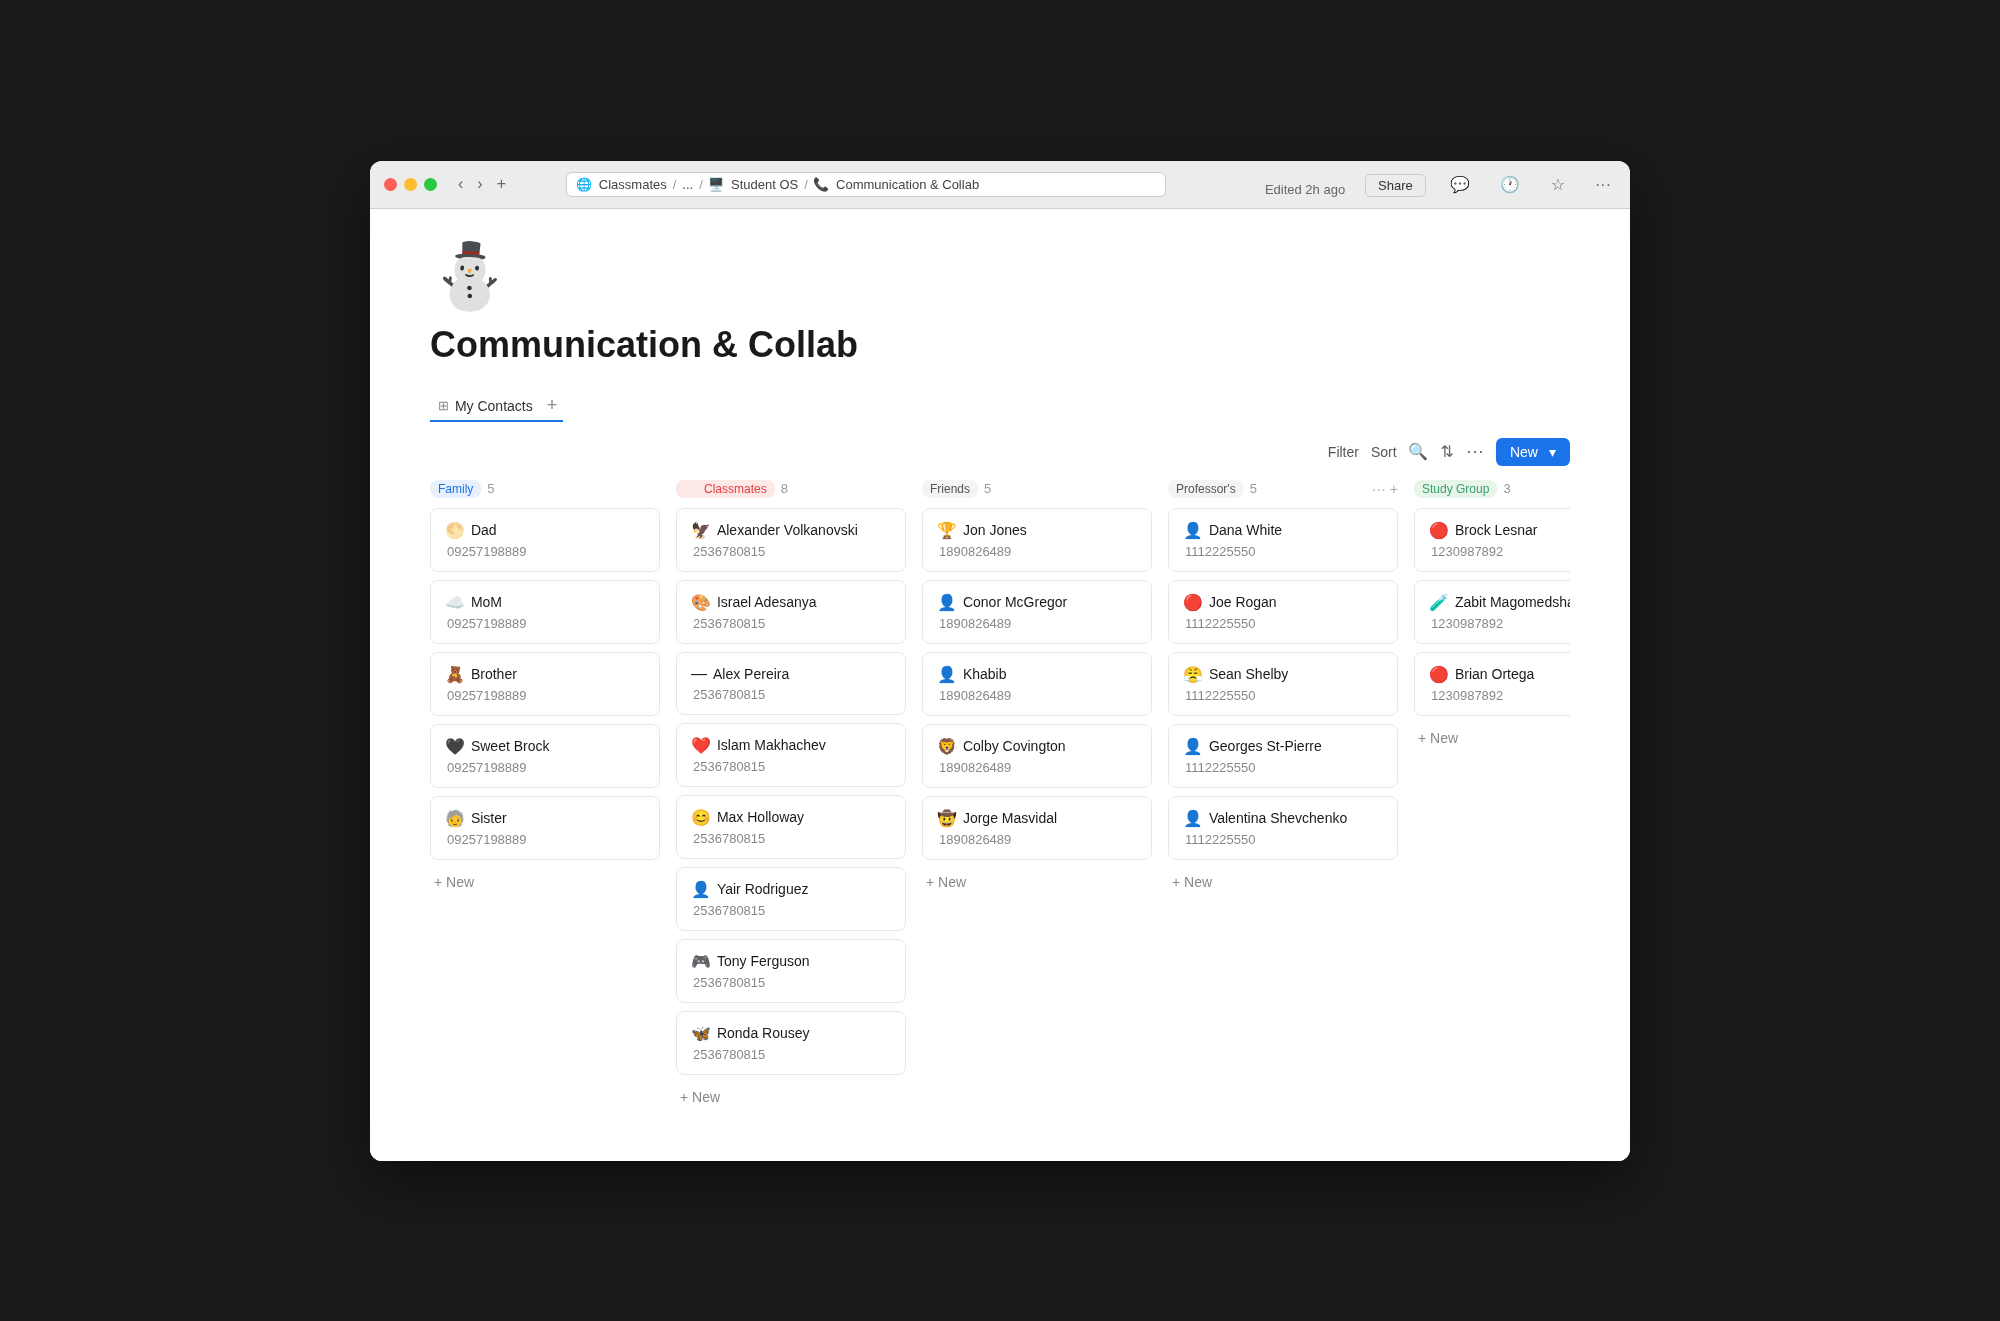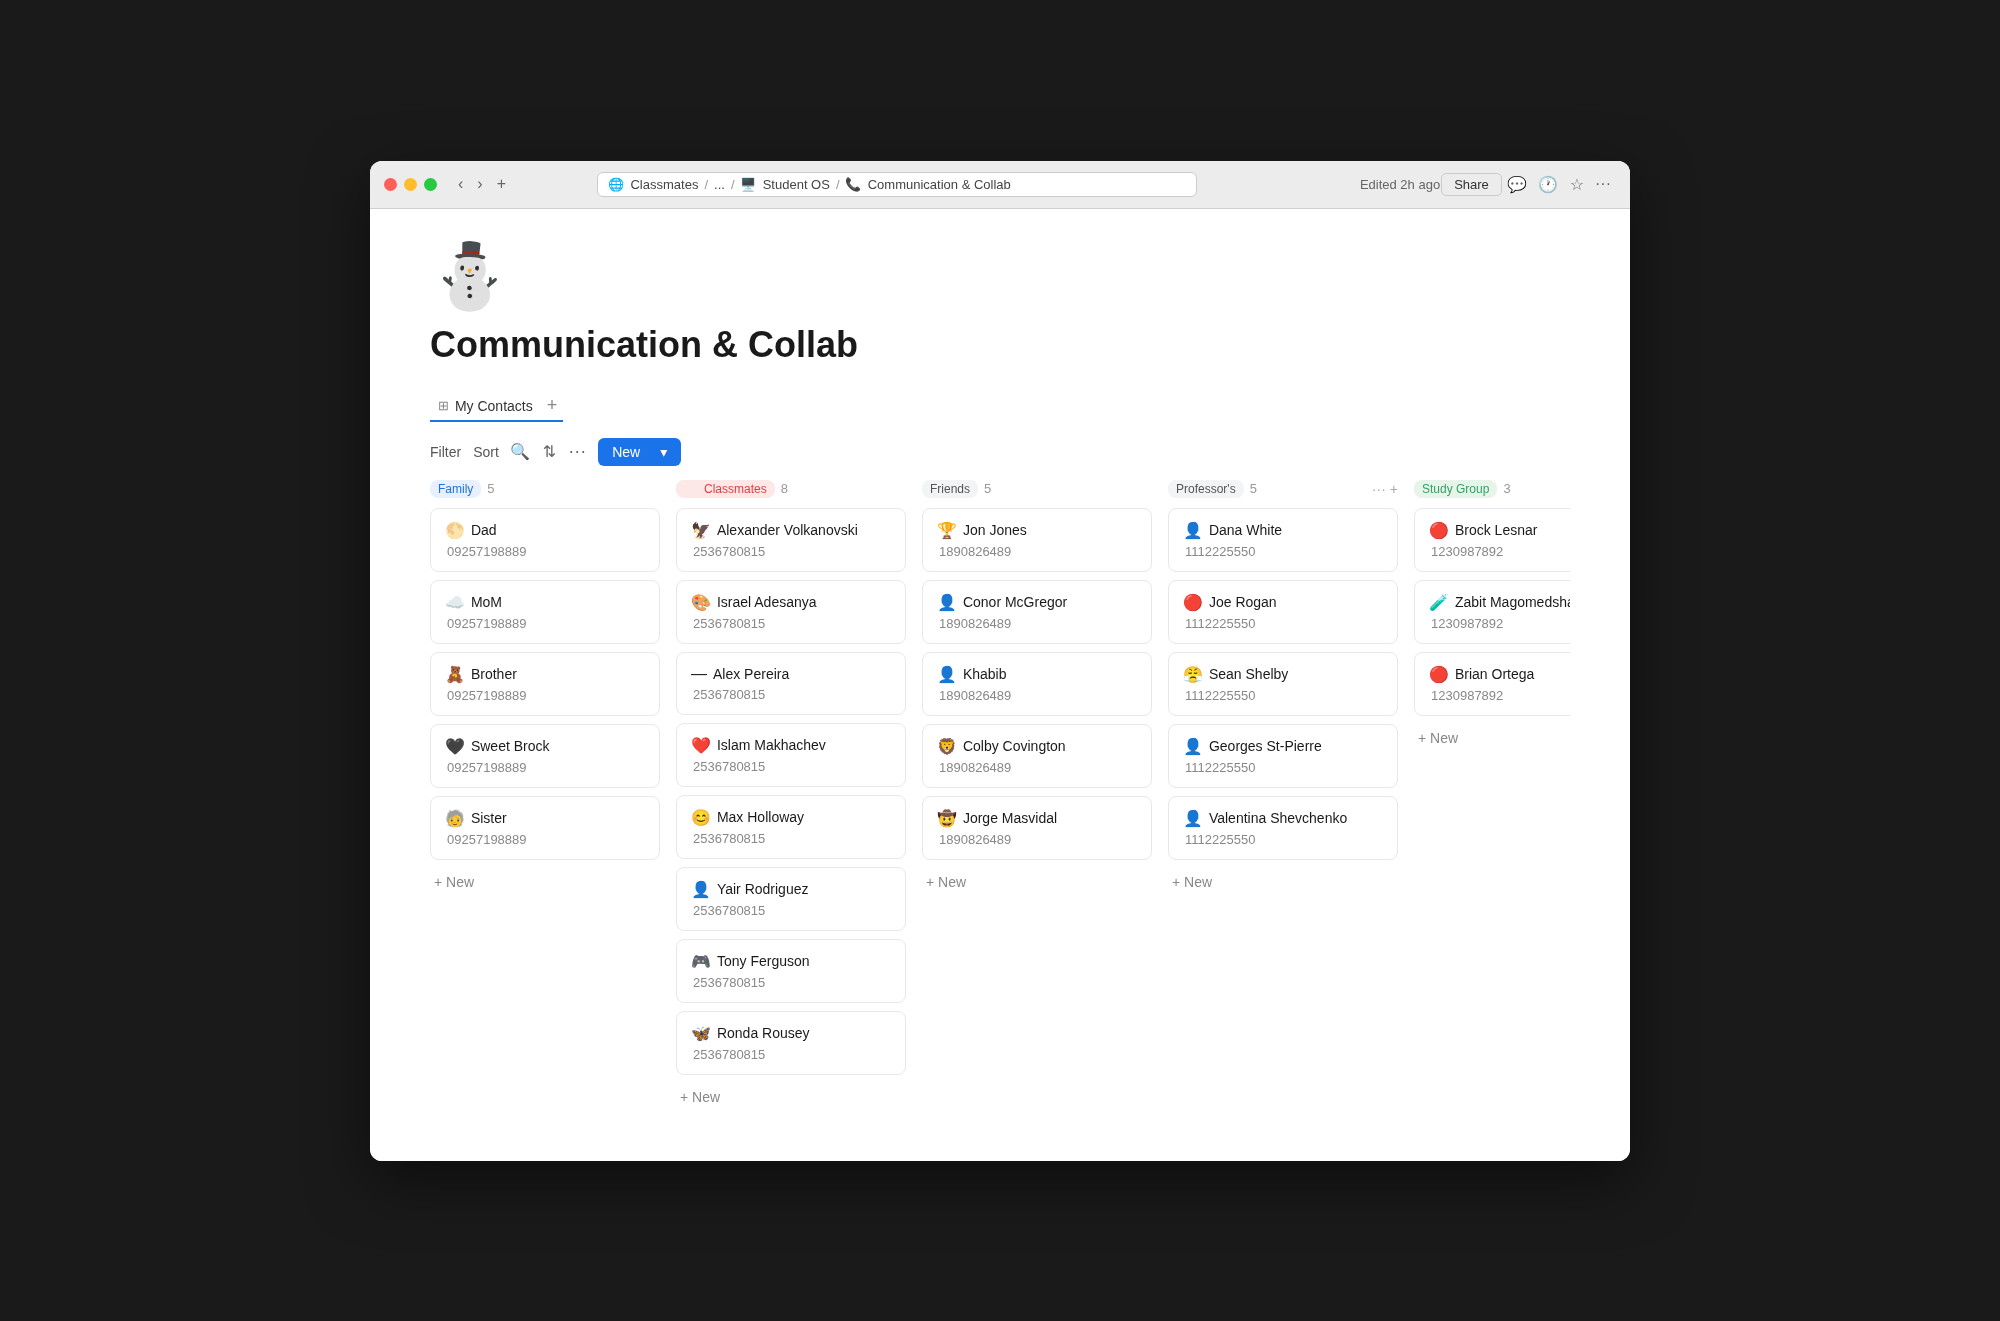--- a/index.html
+++ b/index.html
@@ -68,22 +68,22 @@
       font-size: 13px;
       color: #444;
       gap: 6px;
       max-width: 600px;
       margin: 0 auto;
     }
     .breadcrumb-sep { color: #999; }
     .title-bar-right {
       margin-left: auto;
       display: flex;
-      align-items: center;
-      gap: 1px;
+      align-items: flex-end;
+      gap: 20px;
       font-size: 13px;
       color: #666;
     }
     .title-bar-icon-btn {
       background: none;
       border: none;
       cursor: pointer;
       color: #666;
       font-size: 16px;
       padding: 3px 5px;
@@ -139,20 +139,21 @@
       border: none;
       cursor: pointer;
       color: #888;
       font-size: 18px;
       padding: 0 6px;
     }
     
     .filter-bar {
       display: flex;
       align-items: center;
+      justify-content: flex-end;
       gap: 12px;
       margin-bottom: 14px;
     }
     .filter-btn, .sort-btn {
       background: none;
       border: none;
       cursor: pointer;
       font-size: 14px;
       color: #555;
     }
@@ -174,21 +175,21 @@
       background: #1a73e8;
       color: #fff;
       border: none;
       border-radius: 6px;
       padding: 6px 14px;
       font-size: 14px;
       font-weight: 500;
       cursor: pointer;
       display: flex;
       align-items: center;
-      gap: 20px;
+      gap: 11px;
     }
     
     .board {
       display: flex;
       gap: 16px;
       overflow-x: auto;
       padding-bottom: 10px;
     }
     .column {
       min-width: 230px;

